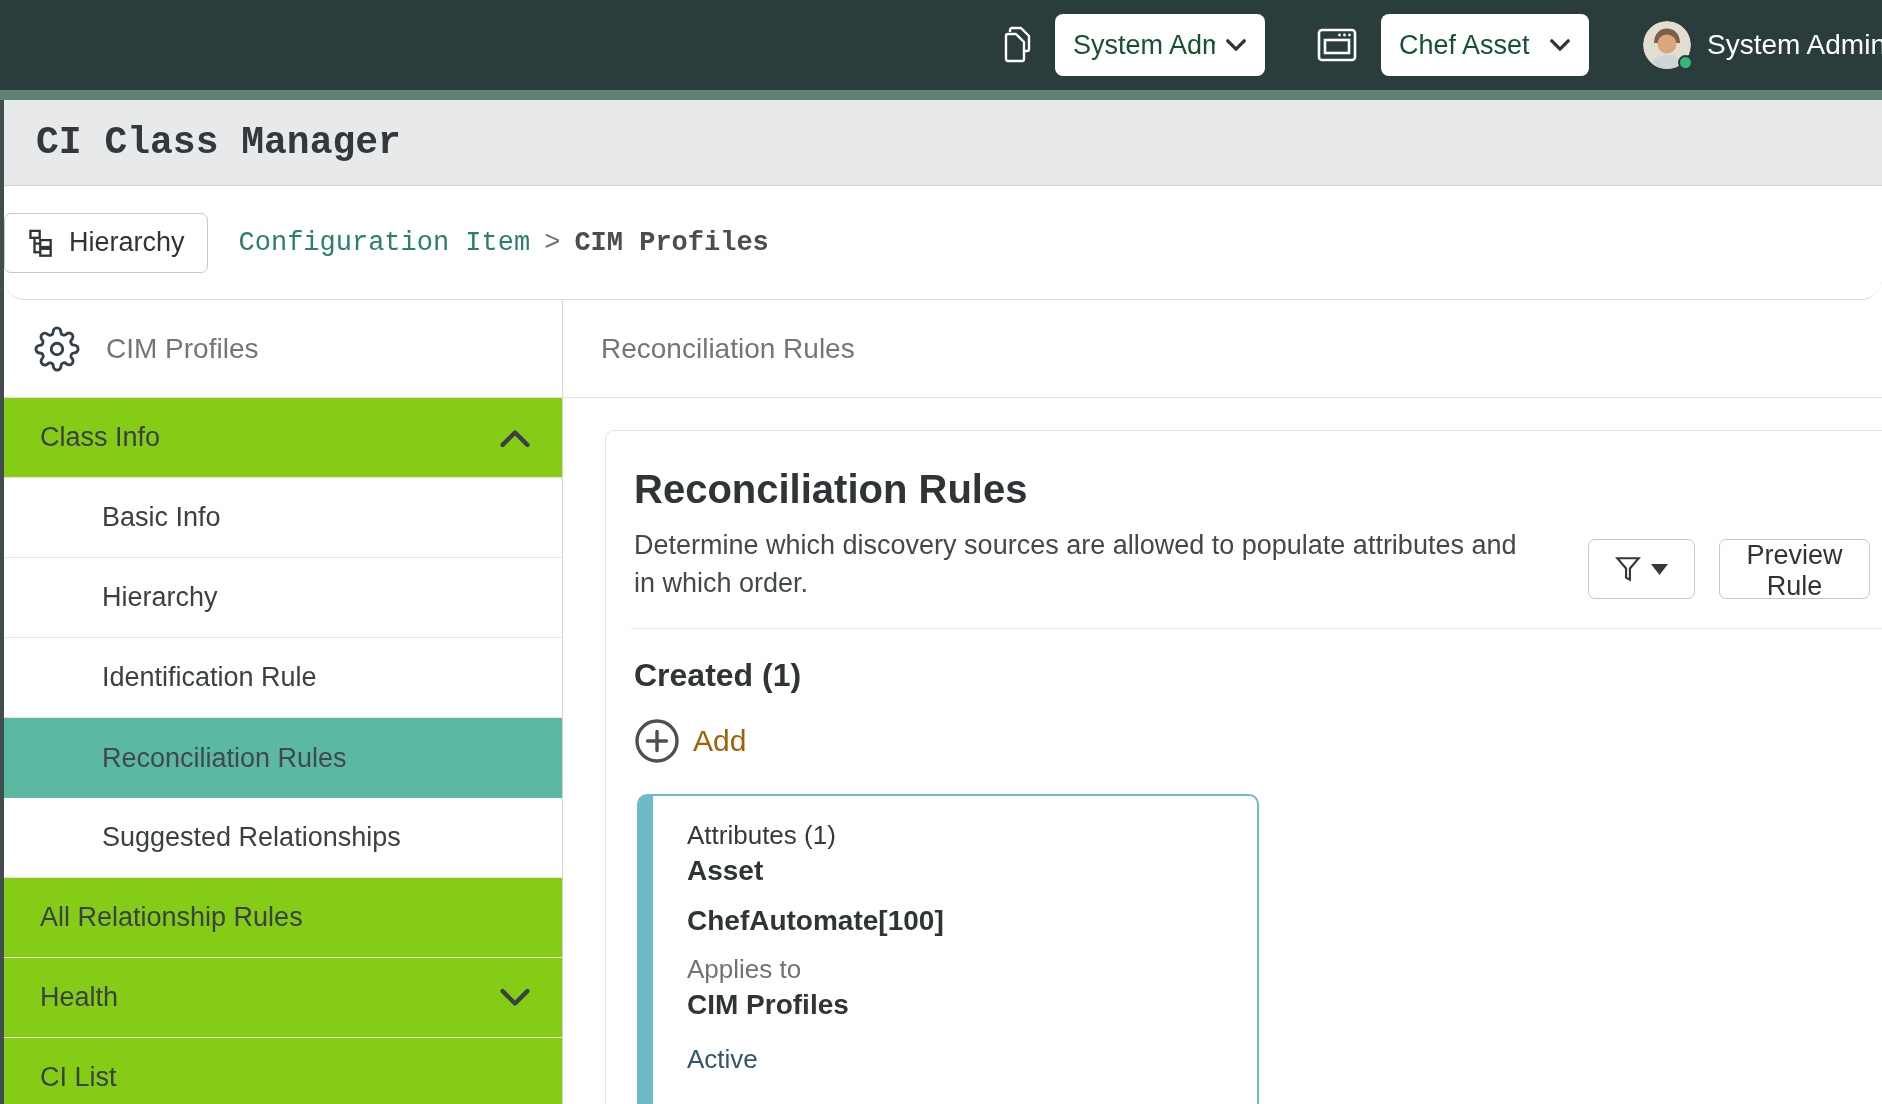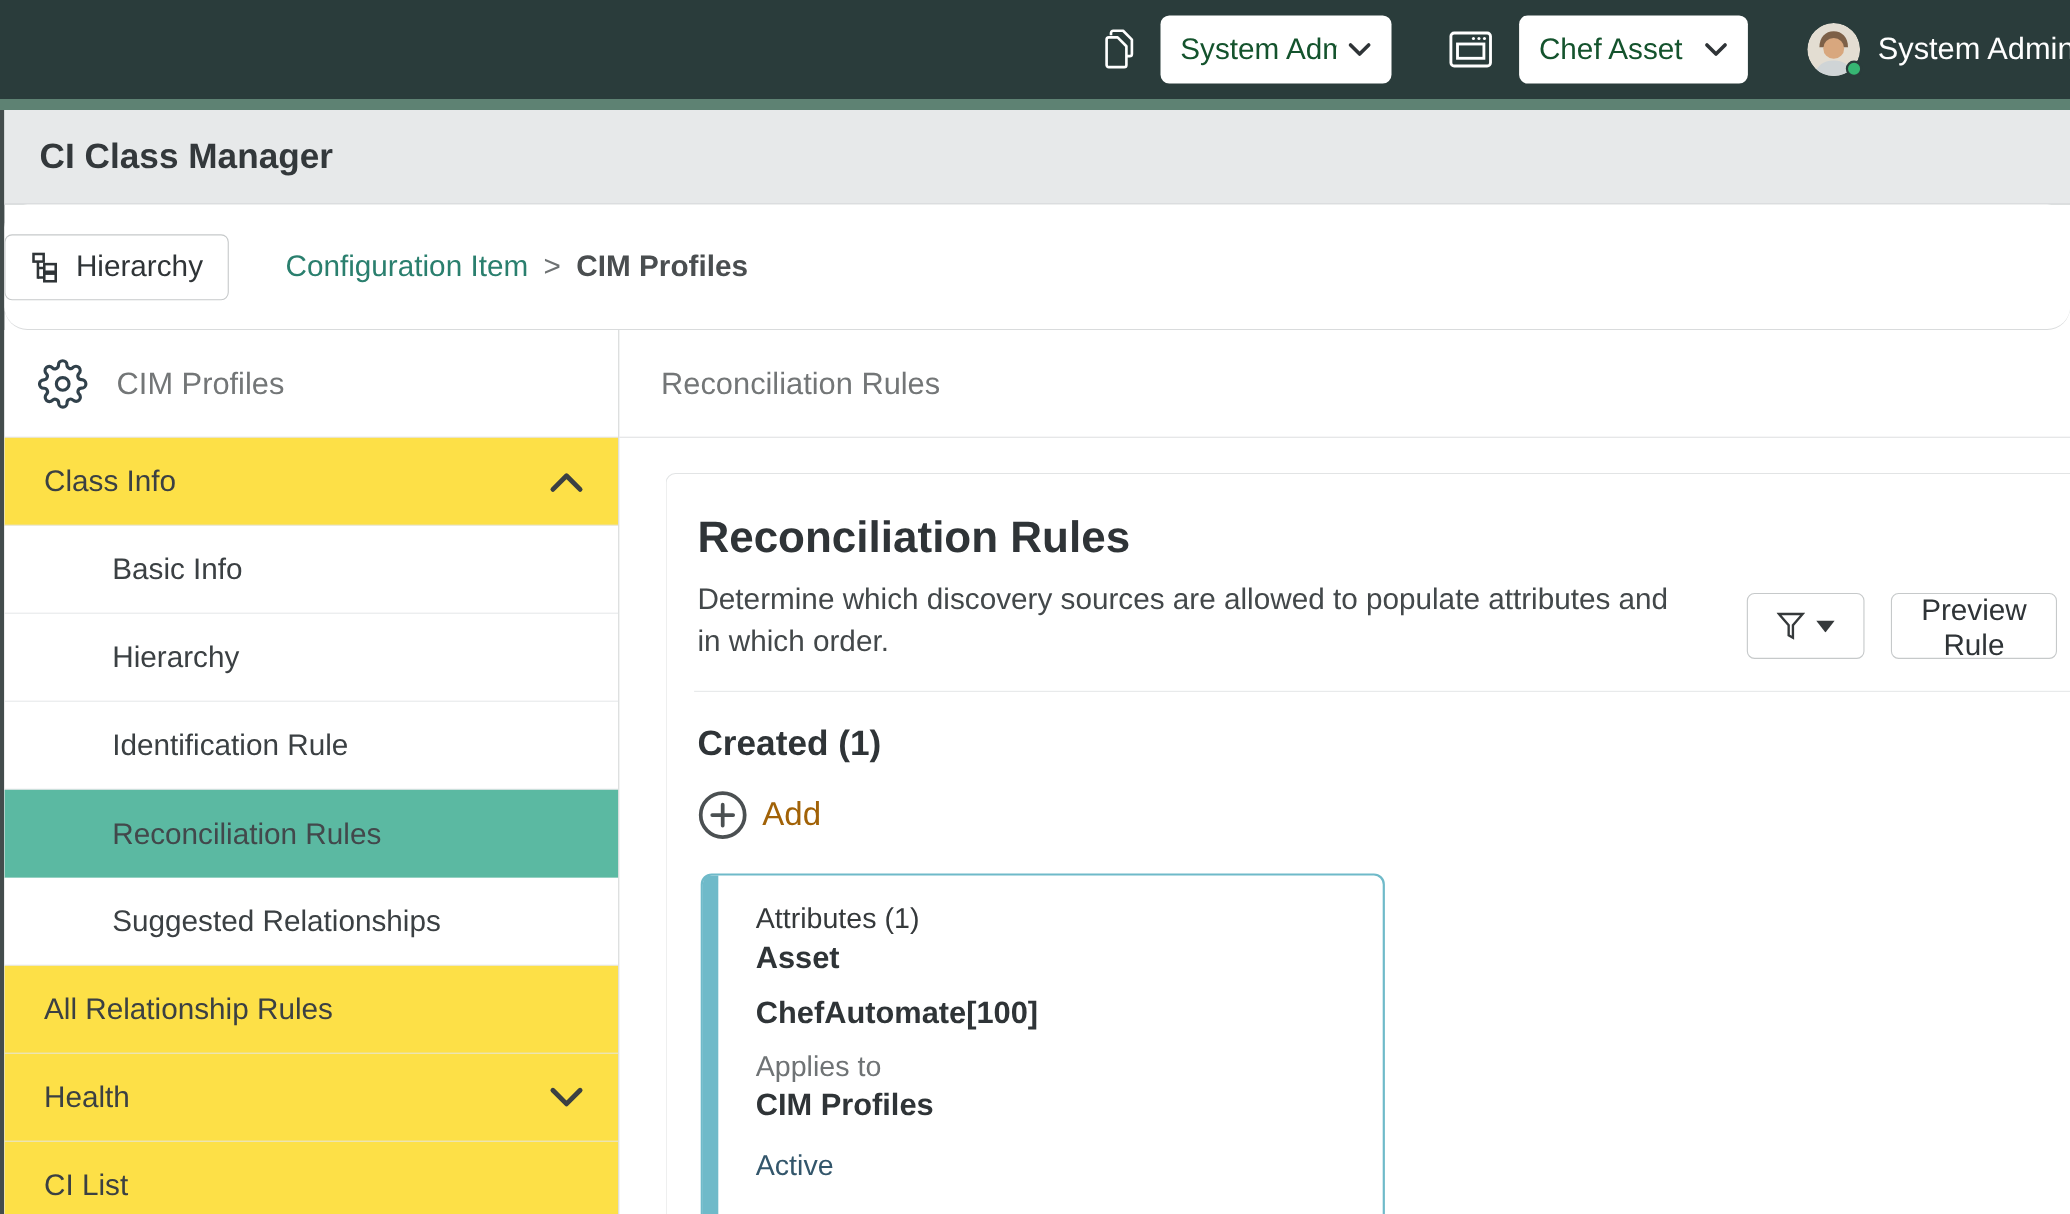--- a/index.html
+++ b/index.html
@@ -28,46 +28,46 @@
     width:175px; flex:none; cursor:pointer; }
 
   .accent-strip { height:10px; background:#5e8273; }
 
   
   .page { height:1004px; border-left:4px solid #434c4c; display:flex;
     flex-direction:column; background:#fff; }
 
   .title-bar { height:86px; background:#e7e9ea; display:flex; align-items:center;
     padding-left:32px; border-bottom:1px solid #cfd2d3; }
-  .title-bar h1 { font-size:32px; font-weight:600; color:#33383b; }
+  .title-bar h1 { font-size:38px; font-weight:600; color:#33383b;font-family:Liberation Mono, monospace; }
 
   .crumb-row { height:114px; background:#fff; display:flex; align-items:center;
     border-bottom:1px solid #d9dbdc;border-radius:21px; }
   .hier-btn { height:60px; padding:0 22px; background:#fff; border:1px solid #c6c9ca;
     border-radius:7px; display:flex; align-items:center; gap:12px; cursor:pointer; }
   .hier-btn span { font-size:27px; color:#2f3437; }
-  .breadcrumb { display:flex; align-items:center; gap:14px; margin-left:52px;
-    font-size:27px; }
+  .breadcrumb { display:flex; align-items:center; gap:14px; margin-left:31px;
+    font-size:27px;font-family:Liberation Mono, monospace; }
   .crumb-link { color:#2a7f6e; cursor:pointer; }
   .crumb-sep  { color:#6e7273; }
   .crumb-current { color:#4a4e50; font-weight:600; }
 
   
   .body-row { flex:1; display:flex; min-height:0; }
 
   .sidebar { width:559px; flex:none; border-right:1px solid #d5d7d8;
     background:#fff; overflow:hidden; }
   .sidebar-header { height:98px; display:flex; align-items:center; gap:26px;
     padding-left:30px; border-bottom:1px solid #e0e2e3; }
   .sidebar-header .side-title { font-size:28px; color:#737677; }
   .side-list { list-style:none; }
   .side-item { height:80px; display:flex; align-items:center;
     border-bottom:1px solid #e3e5e6; font-size:27px; color:#3b4043;
     cursor:pointer; position:relative; background:#fff; }
-  .side-item.lvl0 { padding-left:36px; background:#fde047; }
+  .side-item.lvl0 { padding-left:36px; background:#84cc16; }
   .side-item.lvl1 { padding-left:98px; }
   .side-item.selected { background:#5bb9a2; color:#42484b; border-bottom:none; }
   .side-item .chev { position:absolute; right:30px; top:50%; transform:translateY(-50%); }
 
   .main { flex:1; min-width:0; display:flex; flex-direction:column; }
   .main-header { height:98px; display:flex; align-items:center; padding-left:38px;
     border-bottom:1px solid #e0e2e3; }
   .main-header .panel-title { font-size:28px; color:#737677; font-weight:400; }
 
   .content { flex:1; position:relative; overflow:hidden; }

